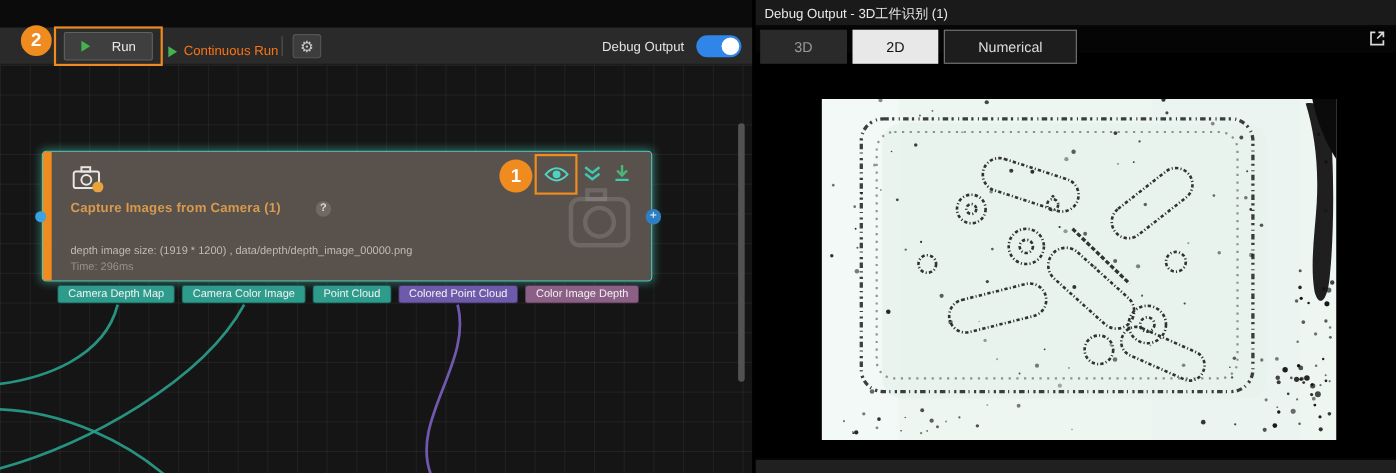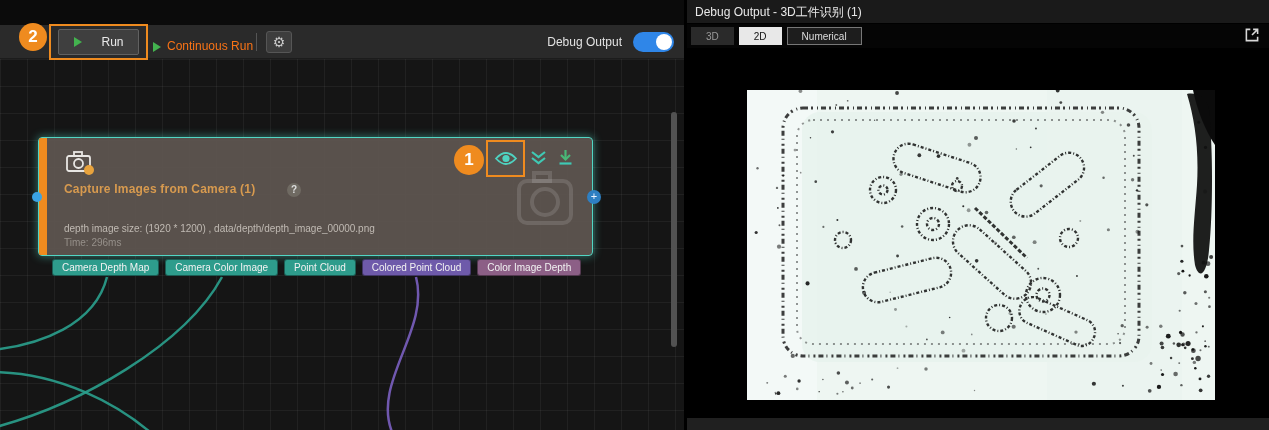--- a/index.html
+++ b/index.html
@@ -60,21 +60,21 @@
   .ports-row{position:absolute;left:52px;top:259px;display:flex;gap:6px;z-index:4;}
   .port-chip{height:17px;padding:2px 9px;border-radius:3px;font-size:10px;color:#f2f2f2;border:1px solid rgba(0,0,0,0.4);white-space:nowrap;cursor:pointer;}
 
   .scrollbar{position:absolute;left:671px;top:112px;width:6px;height:235px;background:#525252;border-radius:3px;z-index:8;cursor:pointer;}
 
   
   .divider{position:absolute;left:684px;top:0;width:3px;height:430px;background:#000;}
   .right-panel{position:absolute;left:687px;top:0;width:582px;height:430px;background:#050505;}
   .rp-header{position:absolute;left:0;top:0;width:100%;height:24px;background:#1a1a1a;border-bottom:1px solid #000;color:#e8e8e8;font-size:12px;line-height:24px;padding-left:8px;}
   .rp-tabs{position:absolute;left:4px;top:27px;display:flex;gap:5px;z-index:3;}
-  .rp-tab{height:18px;padding:2px 14px;font-size:10px;background:#2a2a2a;color:#999;border:1px solid transparent;cursor:pointer;}
+  .rp-tab{height:31px;padding:2px 30px;font-size:13px;background:#2a2a2a;color:#999;border:1px solid transparent;cursor:pointer;}
   .rp-tab.active{background:#e8e8e8;color:#111;}
   .rp-tab.outlined{background:#1d1d1d;color:#ddd;border:1px solid #777;}
   .rp-openext{position:absolute;right:8px;top:26px;width:18px;height:18px;background:transparent;border:none;cursor:pointer;}
   .rp-viewport{position:absolute;left:0;top:48px;width:582px;height:369px;background:#000;}
   .depth-image{position:absolute;left:60px;top:42px;width:468px;height:310px;}
   .rp-bottom{position:absolute;left:0;bottom:0;width:100%;height:13px;background:#202020;border-top:1px solid #000;}
 </style>
 </head>
 <body>
 
@@ -120,21 +120,21 @@
       <div class="node-accent"></div>
       <svg class="node-cam" width="30" height="26" viewBox="0 0 30 26">
         <rect x="2" y="7" width="23" height="15" rx="2" fill="none" stroke="#e8e6e3" stroke-width="1.8"></rect>
         <rect x="9" y="3" width="8" height="4" fill="none" stroke="#e8e6e3" stroke-width="1.8"></rect>
         <circle cx="13.5" cy="14.5" r="4.5" fill="none" stroke="#e8e6e3" stroke-width="1.8"></circle>
         <circle cx="24" cy="21" r="5" fill="#e8a33d"></circle>
       </svg>
       <div class="node-title">Capture Images from Camera (1)</div>
       <span class="help-badge">?</span>
       <div class="node-time">Time: 296ms</div>
-      <div class="node-line1">depth image size: (1920 * 1200) , data/depth/depth_image_00000.png</div>
+      <div class="node-line1">depth image size: (1919 * 1200) , data/depth/depth_image_00000.png</div>
       <svg class="ghost-cam" width="62" height="58" viewBox="0 0 62 58">
         <rect x="5" y="11" width="52" height="42" rx="8" fill="none" stroke="rgba(255,255,255,0.13)" stroke-width="4"></rect>
         <rect x="20" y="3" width="16" height="8" fill="none" stroke="rgba(255,255,255,0.13)" stroke-width="4"></rect>
         <circle cx="31" cy="32" r="13" fill="none" stroke="rgba(255,255,255,0.13)" stroke-width="4"></circle>
       </svg>
     </div>
 
     <div class="annot-box-eye">
       <button class="icon-btn">
         <svg width="24" height="17" viewBox="0 0 24 17">

